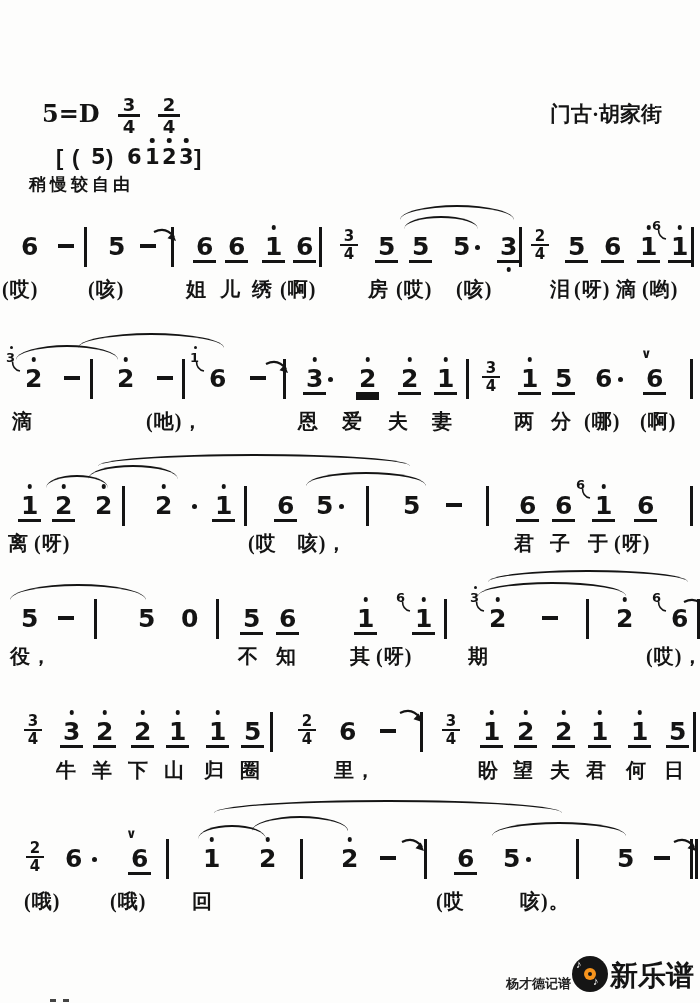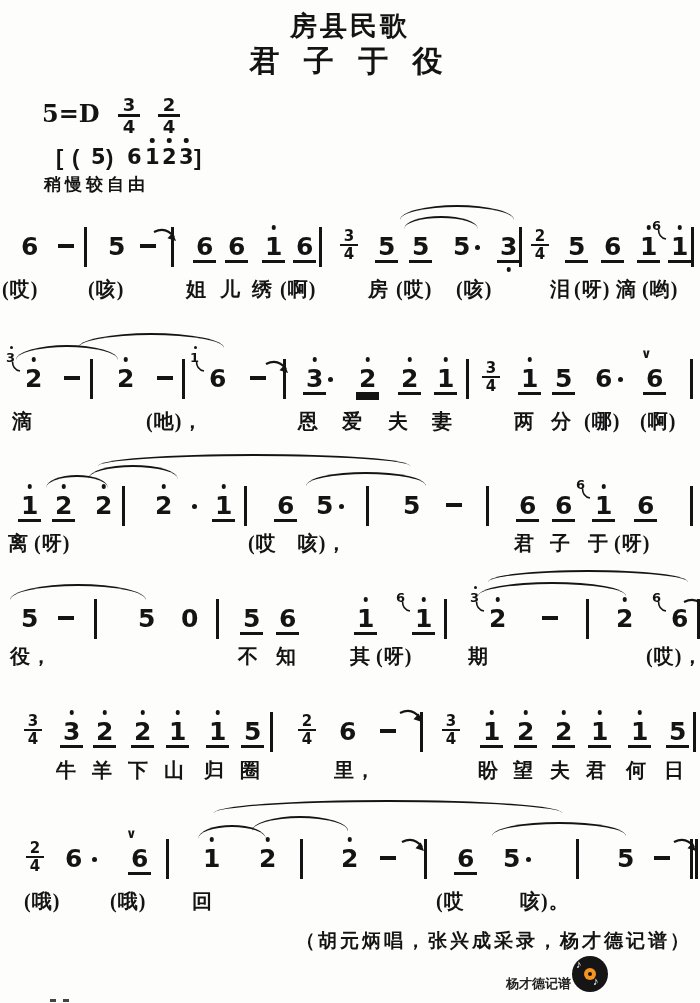--- a/index.html
+++ b/index.html
@@ -3,21 +3,21 @@
 <meta charset="utf-8">
 <style>
   html,body{margin:0;padding:0;background:#e8e8e8;}
   .page{position:relative;width:700px;height:1003px;background:#fdfdfc;color:#141414;
         font-family:"Liberation Sans",sans-serif;overflow:hidden;margin:0 auto;}
   .page>div{position:absolute;}
   .coll{top:8px;left:0;width:100%;text-align:center;font-size:27px;font-weight:bold;letter-spacing:3px;}
   .title{top:41px;left:0;width:100%;text-align:center;font-size:30px;font-weight:bold;letter-spacing:8px;}
   .key{left:42px;top:99px;font-size:24px;font-weight:bold;font-family:"DejaVu Serif",serif;}
   .region{left:550px;top:100px;font-size:21px;font-weight:bold;font-family:"Liberation Serif",serif;}
-  .tempo{left:44px;top:173px;font-size:17px;font-weight:bold;letter-spacing:4px;}
+  .tempo{left:29px;top:173px;font-size:17px;font-weight:bold;letter-spacing:4px;}
   .credits{right:8px;top:928px;font-size:19px;font-weight:bold;letter-spacing:3px;font-family:"Liberation Serif",serif;}
   .fprefix{left:506px;top:975px;font-size:13px;font-weight:bold;color:#222;}
   .brand{left:610px;top:957px;font-size:28px;font-weight:900;}
   .disc{left:572px;top:956px;width:36px;height:36px;border-radius:50%;background:#151515;}
   .disc .dc{position:absolute;left:50%;top:50%;width:12px;height:12px;margin:-6px 0 0 -6px;border-radius:50%;background:#f7941d;}
   .disc .dc::after{content:"";position:absolute;left:4px;top:4px;width:4px;height:4px;border-radius:50%;background:#151515;}
   .disc .n1,.disc .n2{position:absolute;color:#fff;font-size:11px;line-height:11px;}
   .disc .n1{left:4px;top:3px;} .disc .n2{left:21px;top:20px;}
   .art{width:6px;height:3px;background:#444;top:999px;} .a1{left:50px;} .a2{left:63px;}
 
@@ -46,40 +46,39 @@
   .hts .tst{border-bottom:3px solid #141414;}
   .slur{border-top:2px solid #141414;border-radius:50% 50% 0 0 / 100% 100% 0 0;}
   .ly{top:0;font-size:20px;font-weight:bold;white-space:nowrap;letter-spacing:1px;font-family:"Liberation Serif",serif;}
   .mtx{top:-2px;font-size:22px;font-weight:bold;line-height:27px;}
   .sldiv{top:-6px;}
 </style>
 </head>
 <body>
 
 <div class="page" id="page">
-  <div class="coll">房县民歌</div>
-  <div class="title">君 子 于 役</div>
   <div class="key">5=D</div>
   <div class="ts hts" style="left:118px;top:96px">
     <span class="tst">3</span>
     <span class="tsb">4</span>
   </div>
   <div class="ts hts" style="left:158px;top:96px">
     <span class="tst">2</span>
     <span class="tsb">4</span>
   </div>
+  <div class="region">门古·胡家街</div>
   <div class="tempo">稍慢较自由</div>
 
-  <div class="credits">（胡元炳唱，张兴成采录，杨才德记谱）</div>
   <div class="fprefix">杨才德记谱</div>
   <div class="disc">
     <span class="n1">♪</span>
     <span class="n2">♪</span>
     <span class="dc"></span>
   </div>
+  <div class="brand">新乐谱</div>
   <div class="art a1"></div>
   <div class="art a2"></div>
 <div class="sys small" style="top: 146px;">
       <div class="mtx" style="left: 56px;">[</div>
       <div class="mtx" style="left: 72px;">(</div>
       <div class="note" style="left: 88px;"><span class="dg">5</span></div>
       <div class="mtx" style="left: 106px;">)</div>
       <div class="note" style="left: 124px;"><span class="dg">6</span></div>
       <div class="note" style="left: 142px;"><span class="dg">1</span><div class="oad"></div></div>
       <div class="note" style="left: 159px;"><span class="dg">2</span><div class="oad"></div></div>

